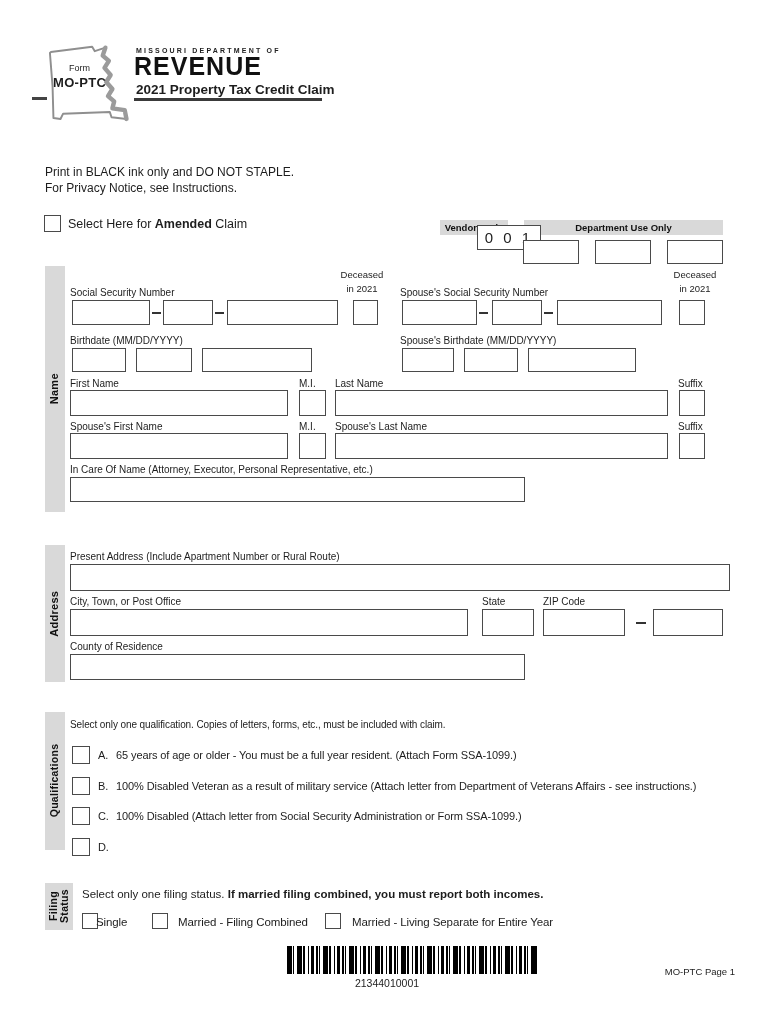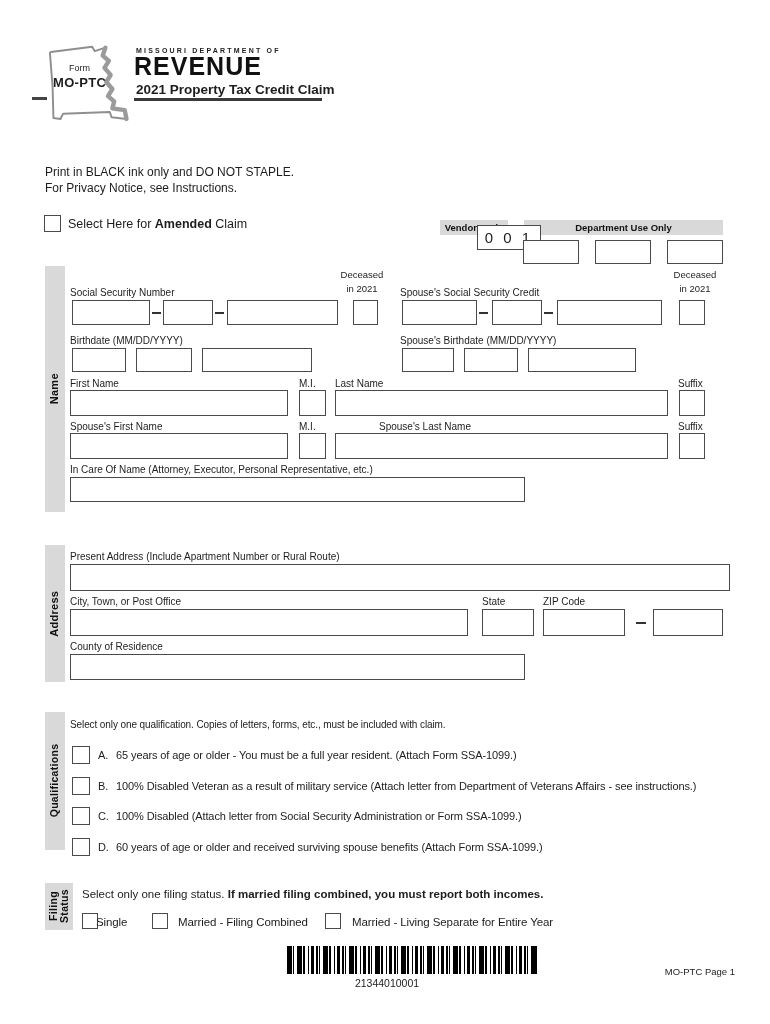--- a/index.html
+++ b/index.html
@@ -72,21 +72,21 @@
   <div class="lb" style="left:340px;top:268px;width:44px;text-align:center;font-size:9.5px;line-height:1.45;">
     <span>Deceased</span><br>
     <span>in 2021</span>
   </div>
   <div class="lb" style="left:672px;top:268px;width:46px;text-align:center;font-size:9.5px;line-height:1.45;">
     <span>Deceased</span><br>
     <span>in 2021</span>
   </div>
 
   <div class="lb" style="left:70px;top:287px;">Social Security Number</div>
-  <div class="lb" style="left:400px;top:287px;">Spouse's Social Security Credit</div>
+  <div class="lb" style="left:400px;top:287px;">Spouse's Social Security Number</div>
 
   <div class="bx" style="left:72px;top:300px;width:78px;height:25px;"></div>
   <div class="dsh" style="left:152px;top:312px;width:9px;"></div>
   <div class="bx" style="left:163px;top:300px;width:50px;height:25px;"></div>
   <div class="dsh" style="left:215px;top:312px;width:9px;"></div>
   <div class="bx" style="left:227px;top:300px;width:111px;height:25px;"></div>
   <div class="cb" style="left:353px;top:300px;width:25px;height:25px;"></div>
 
   <div class="bx" style="left:402px;top:300px;width:75px;height:25px;"></div>
   <div class="dsh" style="left:479px;top:312px;width:9px;"></div>
@@ -110,21 +110,21 @@
   <div class="lb" style="left:335px;top:378px;text-align:right;">Last Name</div>
   <div class="lb" style="left:678px;top:378px;">Suffix</div>
 
   <div class="bx" style="left:70px;top:390px;width:218px;height:26px;"></div>
   <div class="bx" style="left:299px;top:390px;width:27px;height:26px;"></div>
   <div class="bx" style="left:335px;top:390px;width:333px;height:26px;"></div>
   <div class="bx" style="left:679px;top:390px;width:26px;height:26px;"></div>
 
   <div class="lb" style="left:70px;top:421px;">Spouse's First Name</div>
   <div class="lb" style="left:299px;top:421px;">M.I.</div>
-  <div class="lb" style="left:335px;top:421px;margin-left:44px;">Spouse's Last Name</div>
+  <div class="lb" style="left:335px;top:421px;">Spouse's Last Name</div>
   <div class="lb" style="left:678px;top:421px;">Suffix</div>
 
   <div class="bx" style="left:70px;top:433px;width:218px;height:26px;"></div>
   <div class="bx" style="left:299px;top:433px;width:27px;height:26px;"></div>
   <div class="bx" style="left:335px;top:433px;width:333px;height:26px;"></div>
   <div class="bx" style="left:679px;top:433px;width:26px;height:26px;"></div>
 
   <div class="lb" style="left:70px;top:464px;">In Care Of Name (Attorney, Executor, Personal Representative, etc.)</div>
   <div class="bx" style="left:70px;top:477px;width:455px;height:25px;"></div>
 
@@ -161,21 +161,20 @@
   <div class="cb" style="left:72px;top:777px;width:18px;height:18px;"></div>
   <span class="opt-txt" style="left:98px;top:780px;">B.</span>
   <span class="opt-txt" style="left:116px;top:780px;">100% Disabled Veteran as a result of military service (Attach letter from Department of Veterans Affairs - see instructions.)</span>
 
   <div class="cb" style="left:72px;top:807px;width:18px;height:18px;"></div>
   <span class="opt-txt" style="left:98px;top:810px;">C.</span>
   <span class="opt-txt" style="left:116px;top:810px;">100% Disabled (Attach letter from Social Security Administration or Form SSA-1099.)</span>
 
   <div class="cb" style="left:72px;top:838px;width:18px;height:18px;"></div>
   <span class="opt-txt" style="left:98px;top:841px;">D.</span>
-  <span class="opt-txt" style="left:116px;top:841px;">60 years of age or older and received surviving spouse benefits (Attach Form SSA-1099.)</span>
 
   <div class="sbar" style="left:45px;width:28px;top:883px;height:47px;">
     <span class="vt" style="font-size:10.5px;">
       <span>Filing</span><br>
       <span>Status</span>
     </span>
   </div>
 
   <div class="abs" style="left:82px;top:888px;font-size:11.5px;white-space:nowrap;">
     <span>Select only one filing status. </span><span style="font-weight:bold;">If married filing combined, you must report both incomes.</span>

